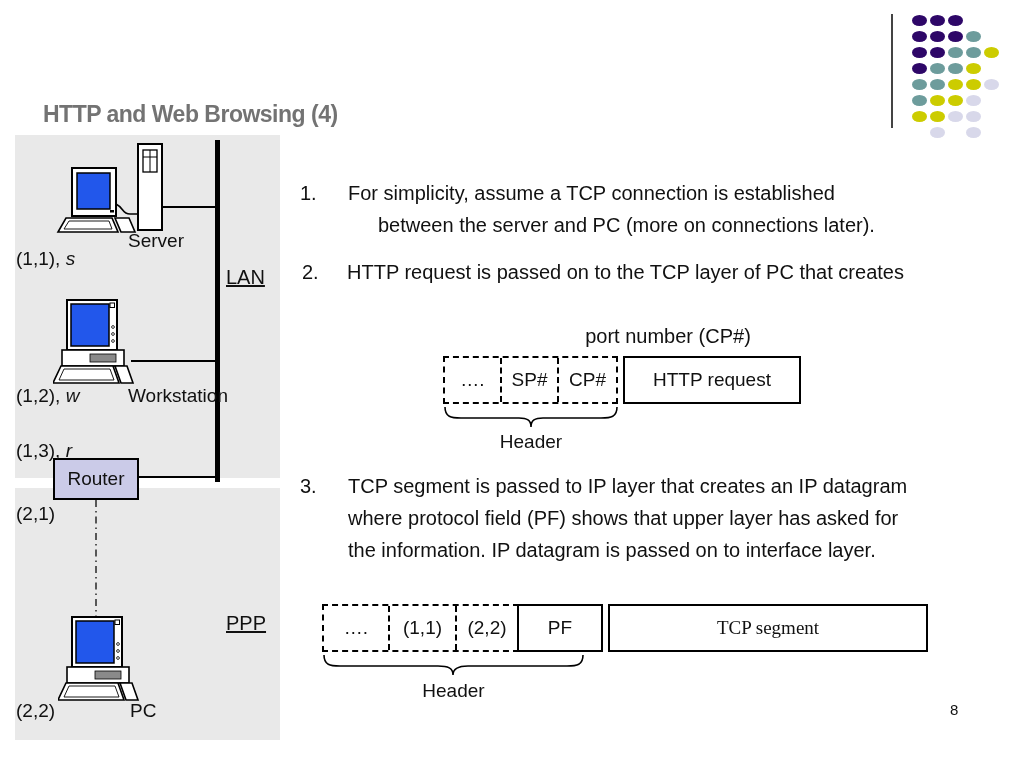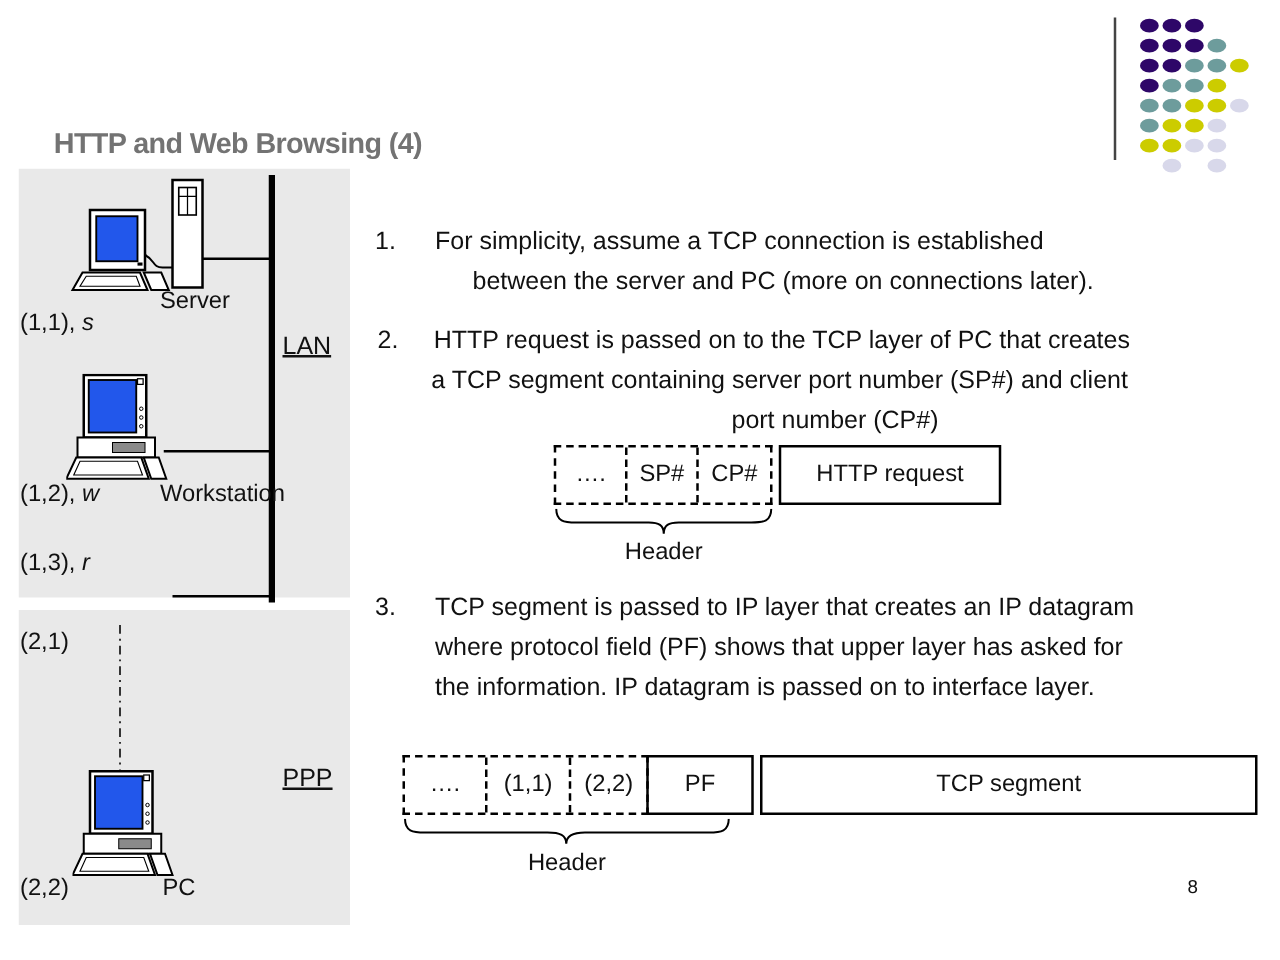--- a/index.html
+++ b/index.html
@@ -120,20 +120,23 @@
     <circle cx="60" cy="28" r="1.4" fill="none" stroke="#000" stroke-width="0.8"></circle>
     <circle cx="60" cy="35" r="1.4" fill="none" stroke="#000" stroke-width="0.8"></circle>
     <circle cx="60" cy="42" r="1.4" fill="none" stroke="#000" stroke-width="0.8"></circle>
     <rect x="9" y="51" width="62" height="16" fill="#fff" stroke="#000" stroke-width="1.6"></rect>
     <rect x="37" y="55" width="26" height="8" fill="#8a8a8a" stroke="#000" stroke-width="0.8"></rect>
     <polygon points="8,67 60,67 66,84 0,84" fill="#fff" stroke="#000" stroke-width="1.6"></polygon>
     <polygon points="11,70 57,70 61,81 6,81" fill="#fff" stroke="#000" stroke-width="0.9"></polygon>
     <polygon points="62,67 74,67 80,84 68,84" fill="#fff" stroke="#000" stroke-width="1.6"></polygon>
   </svg>
 
+  <div class="abs router" style="left:53px;top:458px;">
+    <span>Router</span>
+  </div>
 
   <div class="abs lbl" style="left:16px;top:230px;margin-top:18px;">
     <span>(1,1),</span>
     <i>s</i>
   </div>
   <div class="abs lbl" style="left:128px;top:230px;">Server</div>
 
   <div class="abs net-lbl" style="left:226px;top:266px;">LAN</div>
 
   <div class="abs lbl" style="left:16px;top:385px;">
@@ -154,21 +157,20 @@
   <div class="abs lbl" style="left:16px;top:700px;">(2,2)</div>
   <div class="abs lbl" style="left:130px;top:700px;">PC</div>
 
 
   <div class="abs itemnum" style="left:300px;top:182px;">1.</div>
   <div class="abs bodyline" style="left:348px;top:182px;">For simplicity, assume a TCP connection is established</div>
   <div class="abs bodyline" style="left:346px;top:214px;margin-left:32px;">between the server and PC (more on connections later).</div>
 
   <div class="abs itemnum" style="left:302px;top:261px;">2.</div>
   <div class="abs bodyline" style="left:347px;top:261px;">HTTP request is passed on to the TCP layer of PC that creates</div>
-  <div class="abs bodyline" style="left:345px;top:293px;">a TCP segment containing server port number (SP#) and client</div>
   <div class="abs centerline" style="left:348px;top:325px;">port number (CP#)</div>
 
   <div class="abs itemnum" style="left:300px;top:475px;">3.</div>
   <div class="abs bodyline" style="left:348px;top:475px;">TCP segment is passed to IP layer that creates an IP datagram</div>
   <div class="abs bodyline" style="left:348px;top:507px;">where protocol field (PF) shows that upper layer has asked for</div>
   <div class="abs bodyline" style="left:348px;top:539px;text-align:center;">the information. IP datagram is passed on to interface layer.</div>
 
   <div class="abs" style="left:443px;top:356px;">
     <div class="prow">
       <div class="hgroup">
@@ -185,21 +187,21 @@
   </div>
 
   <div class="abs" style="left:322px;top:604px;">
     <div class="prow">
       <div class="hgroup">
         <div class="pcell" style="width:64px;">….</div>
         <div class="pcell sepl" style="width:67px;">(1,1)</div>
         <div class="pcell sepl" style="width:62px;">(2,2)</div>
       </div>
       <div class="solidcell" style="width:86px;">PF</div>
-      <div class="payload" style="width:398px;">TCP segment</div>
+      <div class="payload" style="width:320px;font-family:Liberation Serif, serif;">TCP segment</div>
     </div>
     <svg style="position:absolute;left:0;top:51px;" width="263" height="22" viewBox="0 0 263 22">
       <path d="M2,0 C2,10 8,11 18,11 L116,11 C126,11 131,13 131,20 C131,13 137,11 146,11 L245,11 C255,11 261,10 261,0" fill="none" stroke="#000" stroke-width="1.6"></path>
     </svg>
     <div class="header-lbl" style="position:absolute;left:0;top:76px;width:263px;">Header</div>
   </div>
 
   <div class="abs pagenum" style="left:950px;top:701px;">8</div>
 
 </div>

